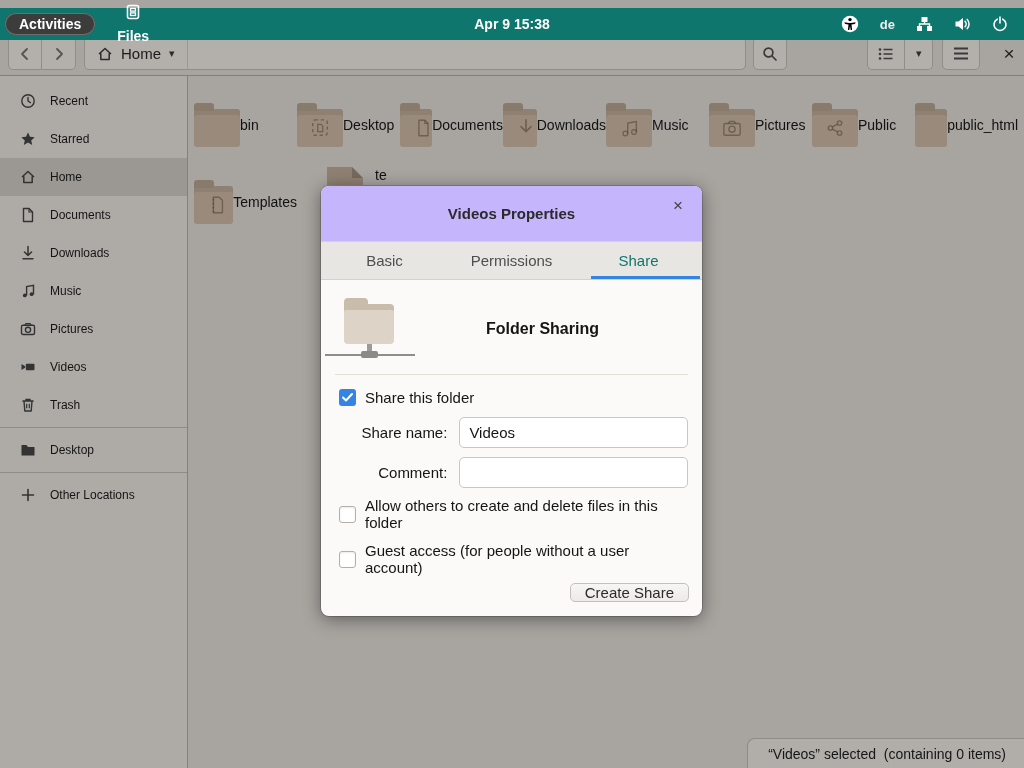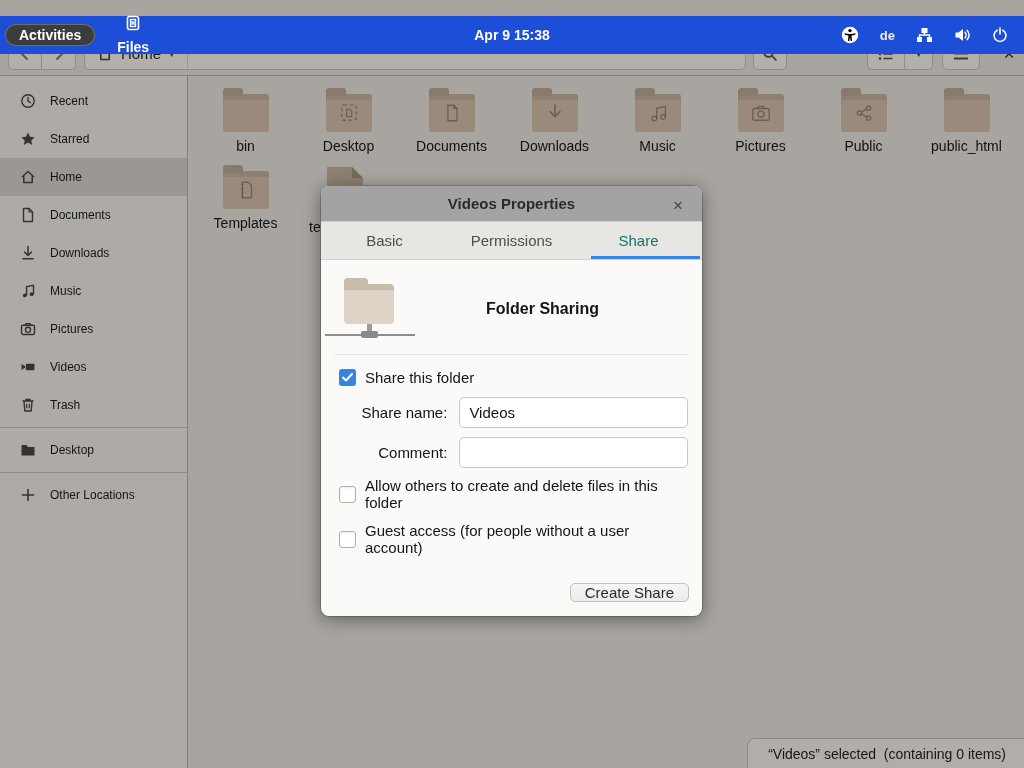--- a/index.html
+++ b/index.html
@@ -1,20 +1,20 @@
 <!DOCTYPE html>
 <html><head>
 <meta charset="utf-8">
 <style>
   * { margin:0; padding:0; box-sizing:border-box; }
   html,body { width:1024px; height:768px; overflow:hidden; }
   body { font-family:"Liberation Sans","DejaVu Sans",sans-serif; background:#a8a5a1; position:relative; }
 
   
-  .topbar { position:absolute; top:16px; left:0; width:1024px; height:38px; background:#1d4ed8; display:flex; align-items:center; color:#fff; z-index:50; }
+  .topbar { position:absolute; top:8px; left:0; width:1024px; height:32px; background:#0f766e; display:flex; align-items:center; color:#fff; z-index:50; }
   .activities-pill { margin-left:5px; padding:3px 14px; background:#3c3c3c; border-radius:15px; box-shadow:0 0 0 1px #6d6d6d inset; font-weight:bold; font-size:14px; color:#fff; cursor:pointer; }
   .app-entry { display:flex; align-items:center; gap:8px; margin-left:22px; font-weight:bold; font-size:14px; cursor:pointer;flex-direction:column; }
   .topbar-clock { position:absolute; left:0; right:0; text-align:center; font-weight:bold; font-size:14px; pointer-events:none; }
   .topbar-right { margin-left:auto; display:flex; align-items:center; gap:21px; padding-right:16px; z-index:2;text-align:right; }
   .kbd-layout { font-weight:bold; font-size:13px; color:#eee; }
 
   
   .toolbar { position:absolute; top:32px; left:0; width:1024px; height:44px; background:#a8a4a0; border-bottom:1px solid #827f7a; display:flex; align-items:center; z-index:40; border-radius:7px 7px 0 0; box-shadow:0 1px 0 #bdb9b5 inset; }
   .tb-btn { height:33px; background:#b3afaa; border:1px solid #908c87; display:flex; align-items:center; justify-content:center; cursor:pointer; }
   .nav-group { display:flex; margin-left:8px; }
@@ -34,34 +34,34 @@
   
   .sidebar { position:absolute; top:76px; left:0; width:188px; height:692px; background:#aeaba7; border-right:1px solid #84817c; padding-top:6px; z-index:5; }
   .side-item { height:38px; display:flex; align-items:center; gap:14px; padding-left:20px; font-size:12px; color:#141414; cursor:pointer; }
   .side-item.selected { background:#9b9893; }
   .side-item svg { flex:0 0 auto; }
   .side-sep { height:1px; background:#8f8c87; margin:3px 0; }
 
   
   .content { position:absolute; top:76px; left:188px; width:836px; height:692px; }
   .grid { position:absolute; top:8px; left:6px; width:828px; display:grid; grid-template-columns:repeat(8,103px); grid-auto-rows:77px; }
-  .file-item { display:flex; flex-direction:column; align-items:center; cursor:pointer; }
+  .file-item { display:flex; align-items:center; cursor:pointer; }
   .folder-ico { position:relative; width:46px; height:38px; margin-top:10px; background:#998a7b; border-radius:3px; box-shadow:inset 0 6px 0 rgba(0,0,0,.07); }
   .folder-ico::before { content:""; position:absolute; top:-6px; left:0; width:20px; height:8px; background:#897b6c; border-radius:3px 3px 0 0; }
   .folder-ico svg { position:absolute; left:12px; top:9px; }
   .doc-ico { position:relative; width:36px; height:46px; margin-top:6px; background:#8f8172; clip-path:polygon(0 0,70% 0,100% 24%,100% 100%,0 100%); }
   .doc-ico::after { content:""; position:absolute; top:0; right:0; width:11px; height:11px; background:#766a5c; clip-path:polygon(0 0,100% 100%,0 100%); }
   .file-label { margin-top:7px; font-size:14px; color:#111; max-width:100px; text-align:center; line-height:1.1; }
   .file-item.partial { align-items:flex-start; }
   .file-item.partial .doc-ico { margin-left:30px; }
   .file-item.partial .file-label { margin-left:12px; }
 
   
   .dialog { position:absolute; top:186px; left:321px; width:381px; height:430px; background:#fbfaf9; border-radius:8px; box-shadow:0 3px 18px rgba(0,0,0,.45), 0 0 0 1px #8c8983; z-index:30; overflow:hidden; }
-  .dlg-header { position:relative; height:36px; background:#a3a3a3; border-bottom:1px solid #d5d1cc; display:flex; align-items:center; justify-content:center; }
+  .dlg-header { position:relative; height:56px; background:#c4b5fd; border-bottom:1px solid #d5d1cc; display:flex; align-items:center; justify-content:center; }
   .dlg-title { font-weight:bold; font-size:15px; color:#2b2b2b; }
   .dlg-close { position:absolute; right:12px; top:8px; width:24px; height:24px; display:flex; align-items:center; justify-content:center; font-size:17px; color:#444; cursor:pointer; }
   .dlg-tabs { height:38px; background:#e8e6e2; border-bottom:1px solid #d5d1cc; display:flex; }
   .dlg-tab { flex:1; position:relative; display:flex; align-items:center; justify-content:center; font-size:15px; color:#4e4e4e; cursor:pointer; }
   .dlg-tab.active { color:#0f766e; }
   .dlg-tab.active::after { content:""; position:absolute; bottom:0; left:16px; right:2px; height:3px; background:#3584e4; }
   .dlg-body { padding:16px 14px 0 14px; }
   .share-head { display:flex; align-items:center; }
   .share-folder { position:relative; width:56px; height:66px; margin-left:6px; flex:0 0 auto; }
   .sf-tab   { position:absolute; left:3px; top:2px;  width:24px; height:12px; background:#c9bcab; border-radius:4px 4px 0 0; }

